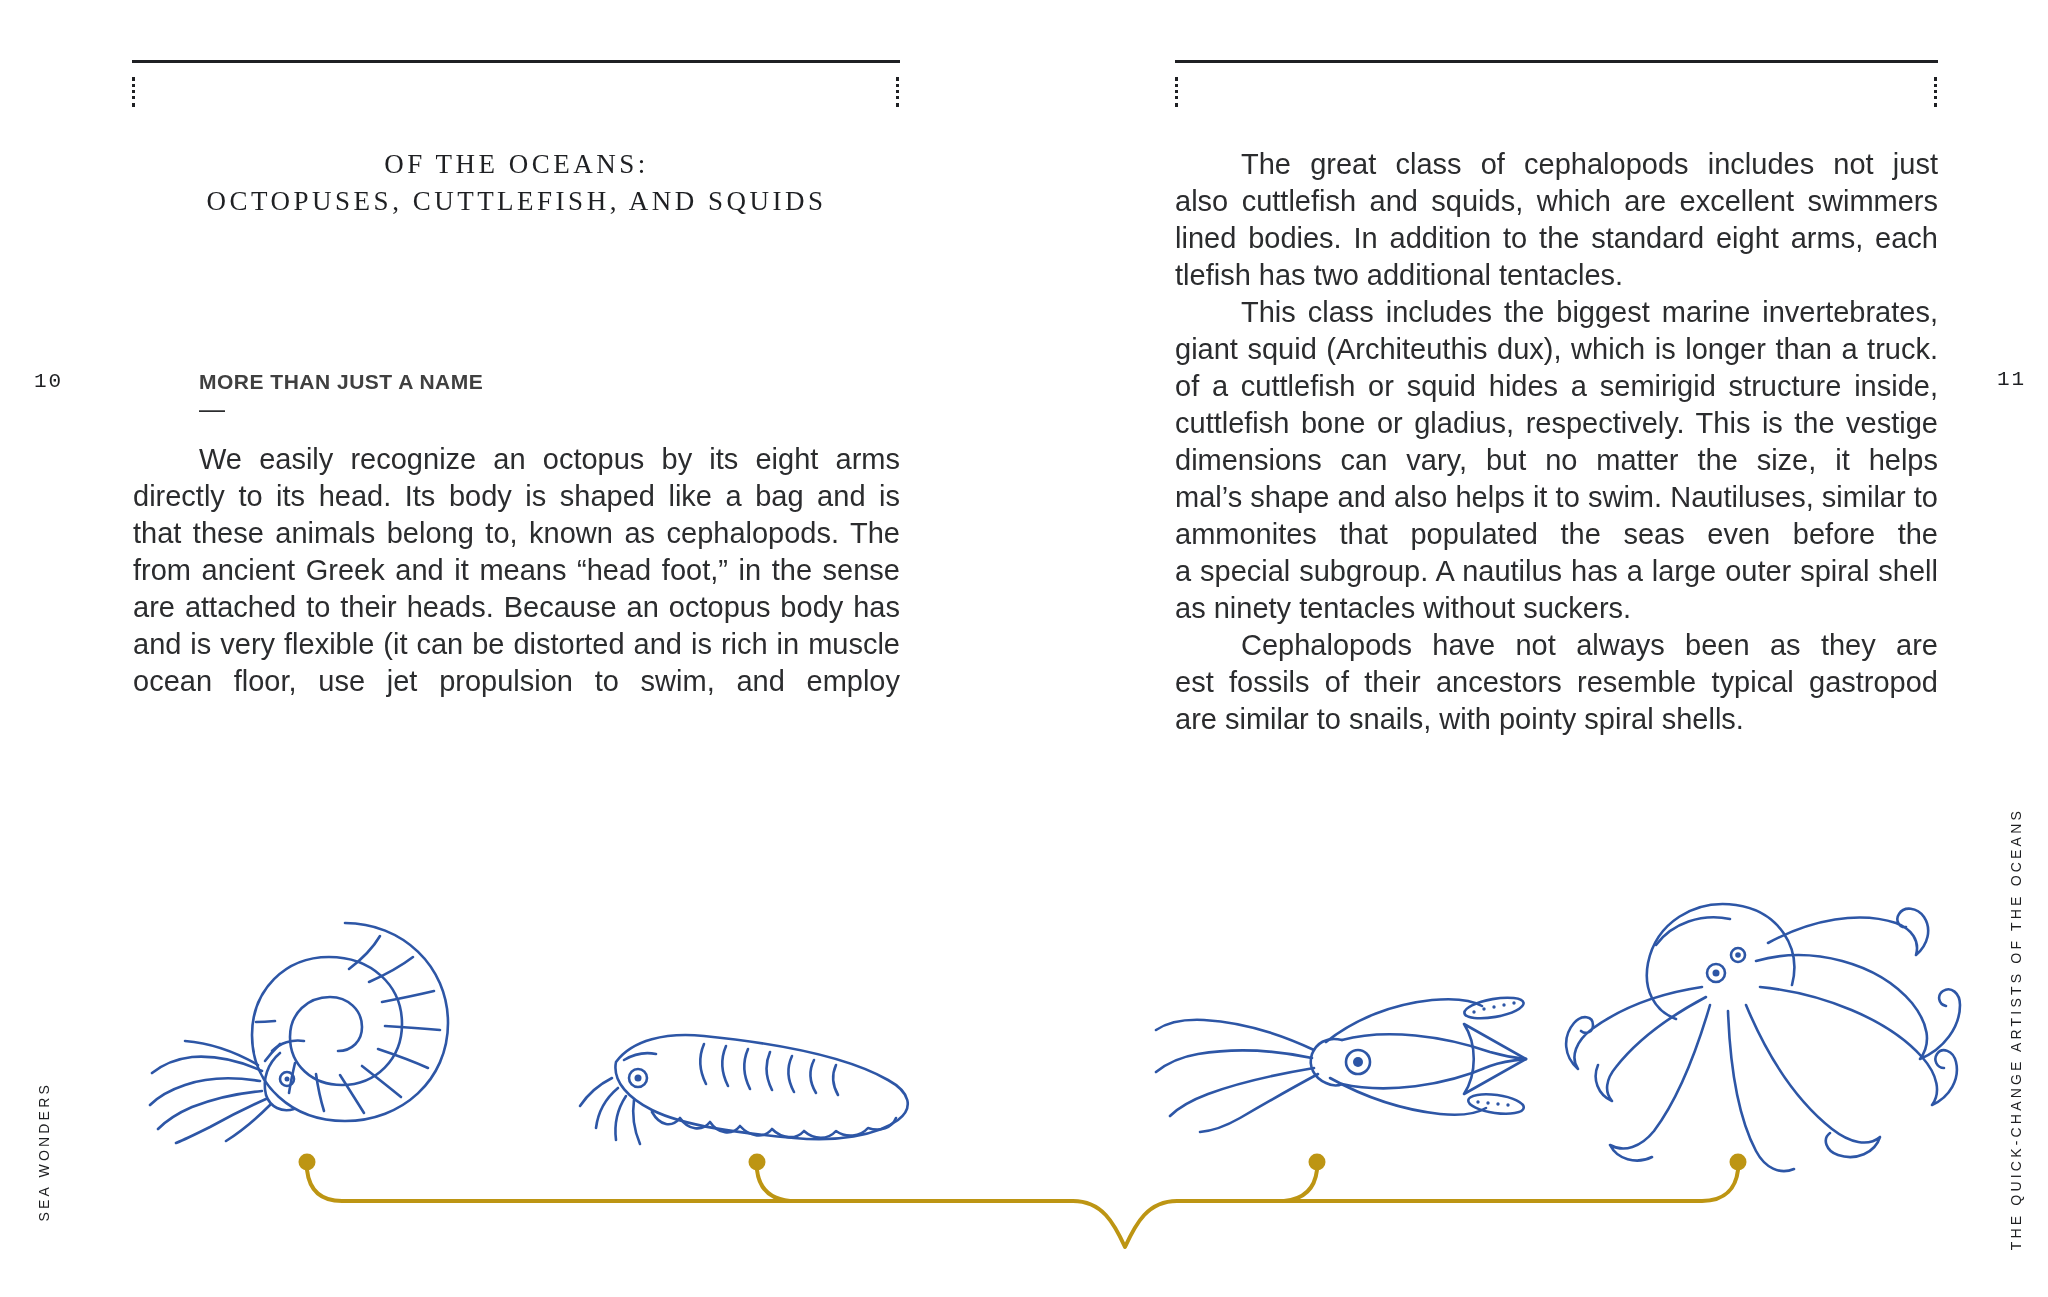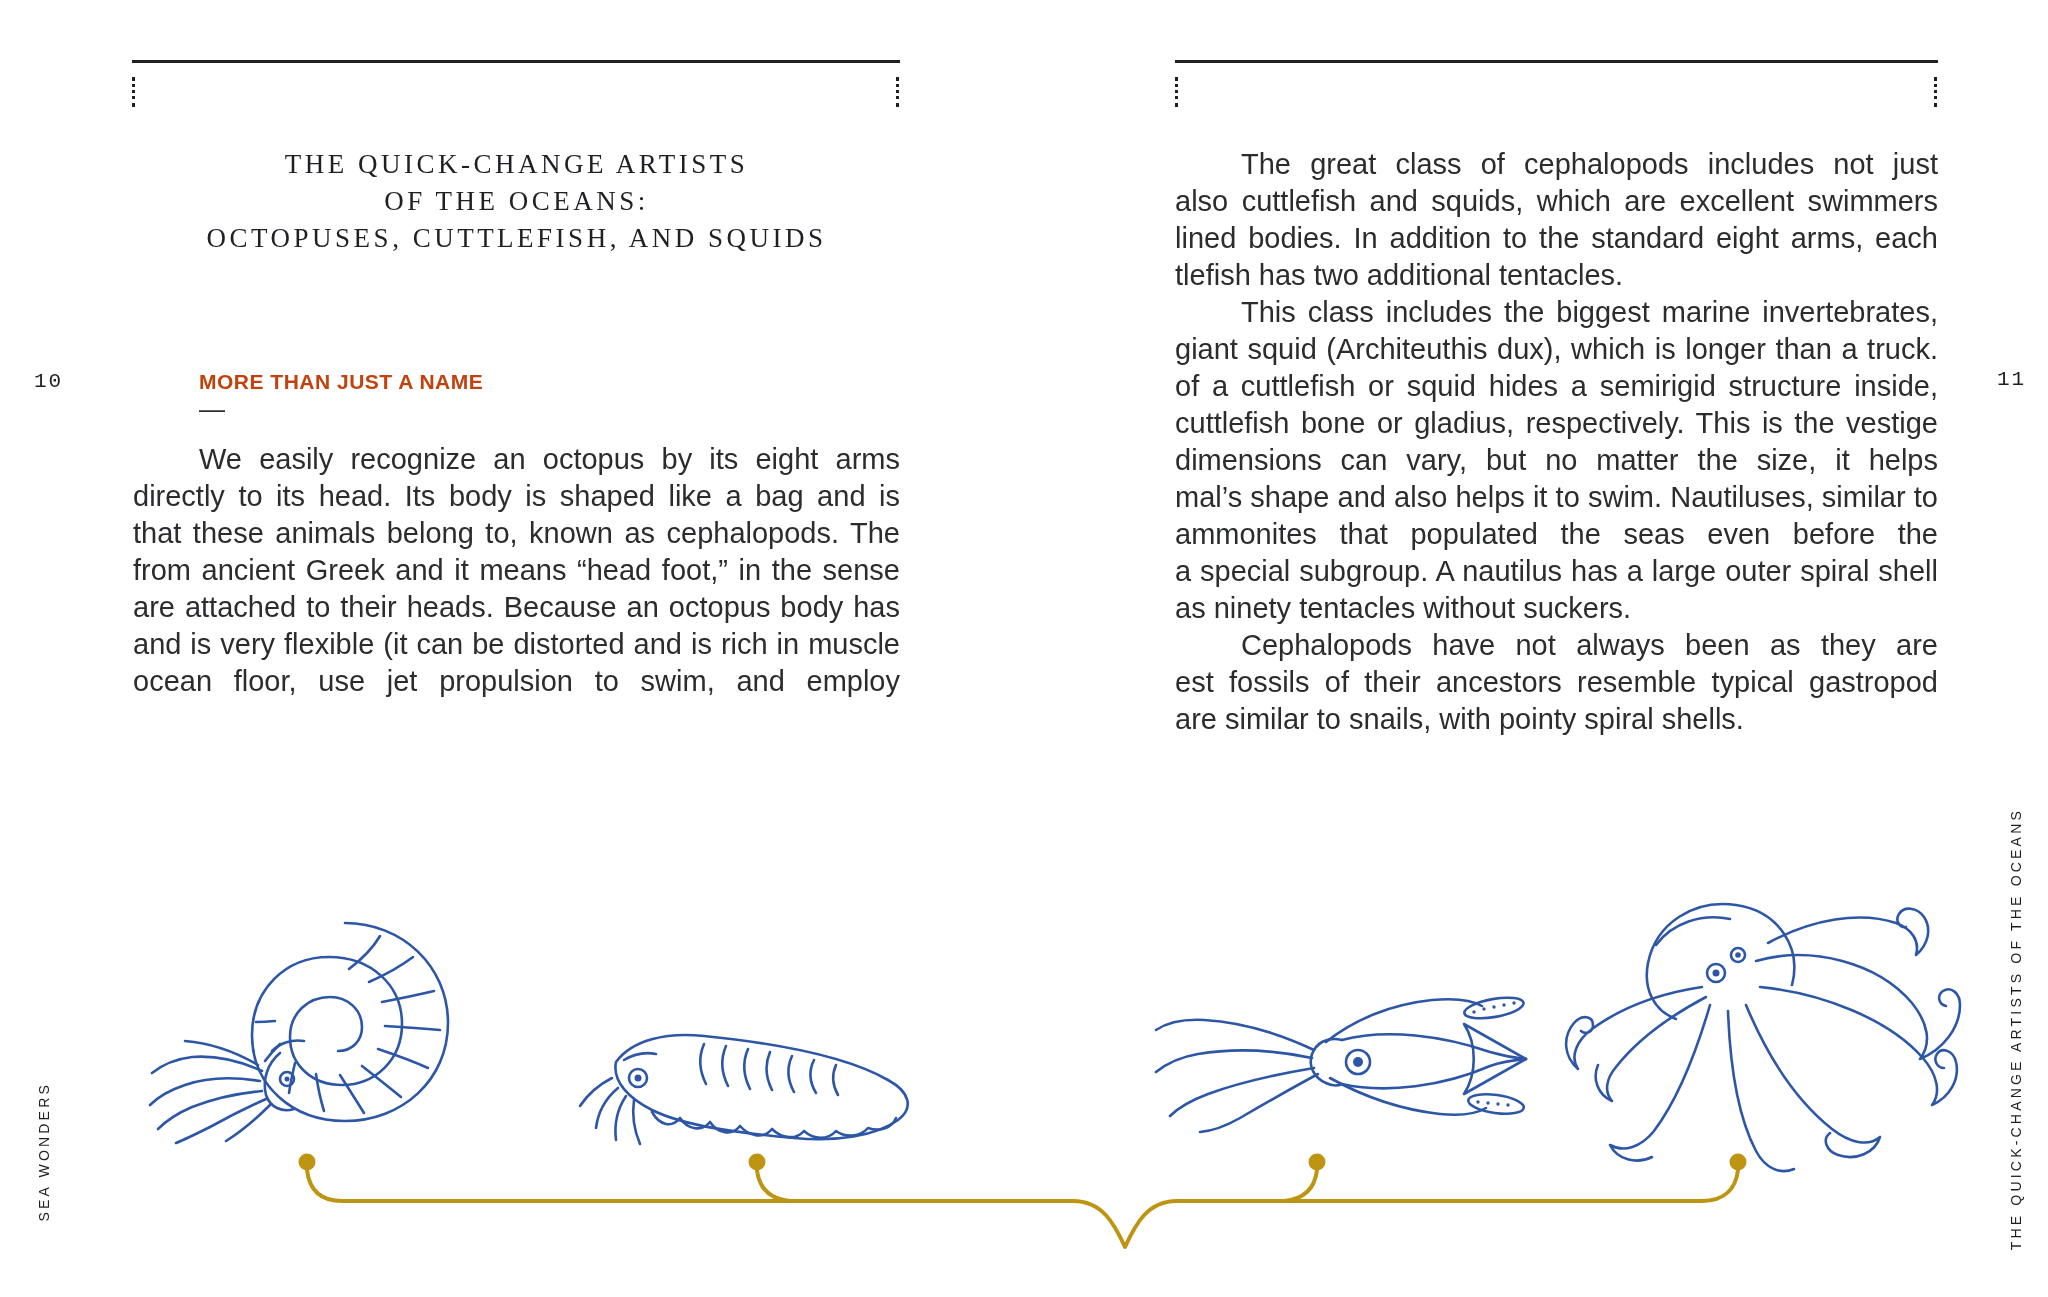--- a/index.html
+++ b/index.html
@@ -12,21 +12,21 @@
   .rule{position:absolute;top:60px;height:3px;background:var(--ink,#1f2023)}
   .dotmark{position:absolute;top:77px;height:30px;width:0;border-left:3px dotted var(--ink,#1f2023)}
 
   
   .title{position:absolute;left:133px;width:767px;top:146px;text-align:center;
          font-family:"Liberation Serif",serif;font-weight:500;color:var(--ink,#1f2023);
          font-size:27px;line-height:37px;letter-spacing:3.5px;white-space:nowrap}
 
   
   .heading{position:absolute;left:199px;top:370px;font-size:21px;font-weight:700;
-           letter-spacing:.5px;color:#c2410c;white-space:nowrap}
+           letter-spacing:.5px;color:#404040;white-space:nowrap}
   .dash{position:absolute;left:199px;top:394px;font-size:26px;color:#2b2c2e}
 
   
   .col{position:absolute;font-size:29px;line-height:37px;color:var(--body,#2b2c2e)}
   .col-left{left:133px;top:441px;width:767px}
   .col-right{left:1175px;top:146px;width:763px}
   .bodyline{height:37px;overflow:hidden;text-align:justify;text-align-last:justify;white-space:normal}
   .bodyline.indent{text-indent:66px}
   .bodyline.last{text-align-last:left}
   .it{}
@@ -54,21 +54,20 @@
 <div class="stage">
 
   <div class="rule" style="left:132px;width:768px"></div>
   <div class="dotmark" style="left:132px"></div>
   <div class="dotmark" style="left:896px"></div>
   <div class="rule" style="left:1175px;width:763px"></div>
   <div class="dotmark" style="left:1175px"></div>
   <div class="dotmark" style="left:1934px"></div>
 
   <div class="title">
-    <div>THE QUICK-CHANGE ARTISTS</div>
     <div>OF THE OCEANS:</div>
     <div>OCTOPUSES, CUTTLEFISH, AND SQUIDS</div>
   </div>
 
   <div class="heading">MORE THAN JUST A NAME</div>
   <div class="dash">—</div>
 
   <div class="col col-left">
       <div class="bodyline indent">We easily recognize an octopus by its eight arms connected</div>
       <div class="bodyline">directly to its head. Its body is shaped like a bag and is technically</div>

